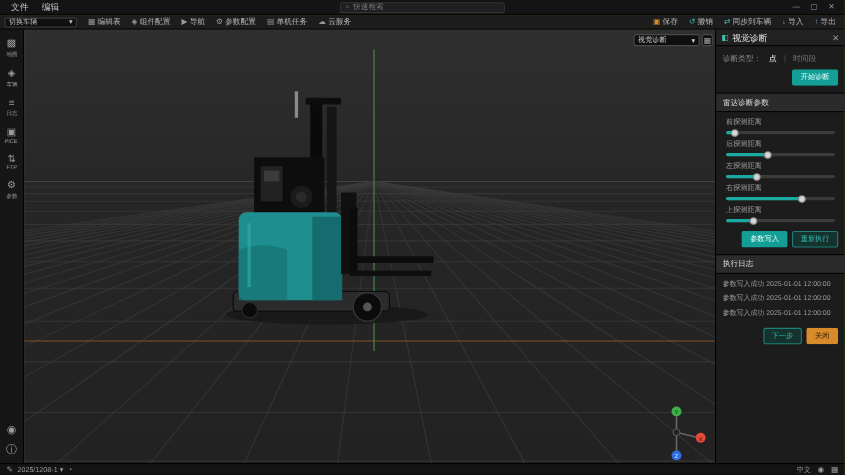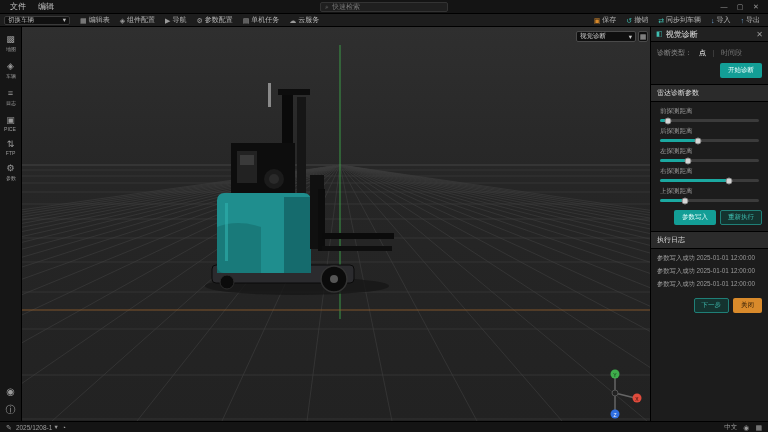--- a/index.html
+++ b/index.html
@@ -3,21 +3,21 @@
 <meta charset="utf-8">
 <style>
 *{box-sizing:border-box;margin:0;padding:0}
 html,body{width:768px;height:432px;overflow:hidden;background:#111;
 font-family:"Liberation Sans","DejaVu Sans",sans-serif;color:#c8c8c8}
 .app{position:relative;width:768px;height:432px;background:#4d7c0f}
 
 
 .titlebar{position:absolute;top:0;left:0;right:0;height:14px;background:#141414;border-bottom:1px solid #000;display:flex;align-items:center;padding:0 4px}
 .menu{font-size:8px;color:#c2c2c2;padding:0 6px;cursor:pointer}
-.search{position:absolute;left:50%;transform:translateX(-50%);width:128px;height:10px;background:#1f1f1f;border:1px solid #333;border-radius:2px;display:flex;align-items:center;padding:0 4px;gap:3px}
+.search{position:absolute;left:50%;transform:translateX(-50%);width:150px;height:10px;background:#1f1f1f;border:1px solid #333;border-radius:2px;display:flex;align-items:center;padding:0 4px;gap:3px}
 .search .sic{font-size:7px;color:#777;line-height:1}
 .search input{flex:1;background:transparent;border:0;outline:0;color:#aaa;font-size:7px;min-width:0}
 .winctl{margin-left:auto;display:flex}
 .winctl span{width:16px;text-align:center;font-size:7px;color:#999;cursor:pointer;line-height:14px}
 
 
 .toolbar{position:absolute;top:14px;left:0;right:0;height:13px;background:#1d1d1d;border-bottom:1px solid #000;display:flex;align-items:center;gap:2px;padding:0 4px}
 .vswitch{width:66px;height:9px;background:#101010;border:1px solid #3a3a3a;border-radius:2px;font-size:6.5px;color:#bbb;display:flex;align-items:center;justify-content:space-between;padding:0 3px;cursor:pointer;margin-right:4px}
 .tbtn{display:flex;align-items:center;gap:2px;font-size:7px;color:#b5b5b5;padding:0 4px;height:11px;border-radius:2px;cursor:pointer;white-space:nowrap}
 .tbtn .ic{font-size:7px;line-height:1}

